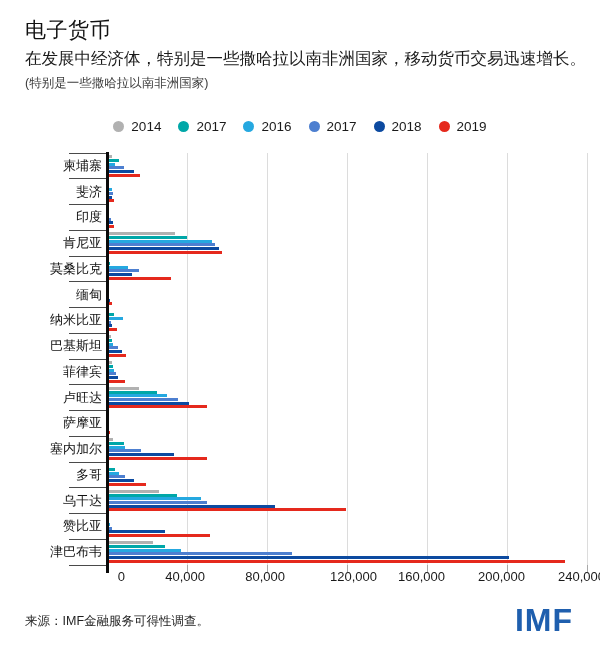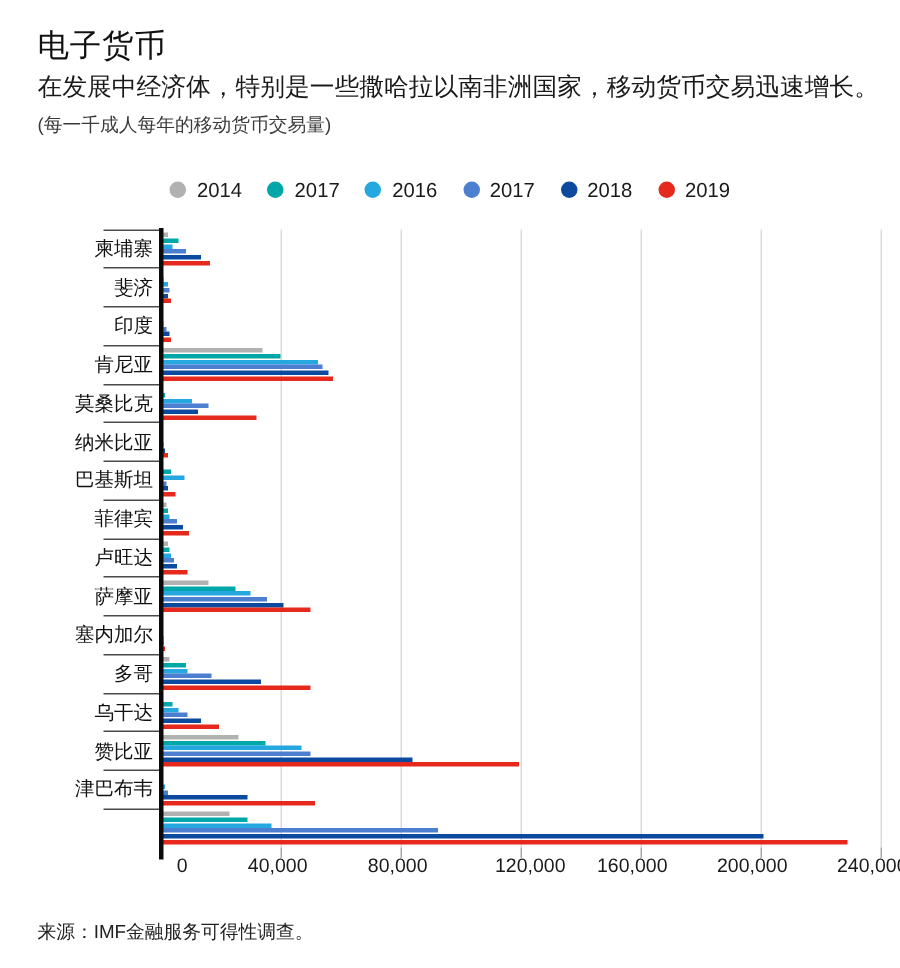--- a/index.html
+++ b/index.html
@@ -38,21 +38,21 @@
   .imf-logo { position:absolute; right:27px; bottom:6px; font-size:32px; font-weight:800; color:#1f5fae; letter-spacing:1px; }
 </style>
 </head>
 <body>
 
 <div class="page">
 
   <div class="header">
     <div class="title">电子货币</div>
     <div class="subtitle">在发展中经济体，特别是一些撒哈拉以南非洲国家，移动货币交易迅速增长。</div>
-    <div class="note">(每一千成人每年的移动货币交易量)</div>
+    <div class="note">(特别是一些撒哈拉以南非洲国家)</div>
   </div>
 
   <div class="legend" id="legend">
       <div class="legend-item">
         <span class="legend-dot" style="background: rgb(177, 177, 177);"></span>
         <span class="legend-label">2014</span>
       </div>
       <div class="legend-item">
         <span class="legend-dot" style="background: rgb(0, 167, 168);"></span>
         <span class="legend-label">2017</span>
@@ -90,20 +90,24 @@
             <div class="cat-rule"></div>
             <div class="cat-label">印度</div>
           </div>
           <div class="cat-row">
             <div class="cat-rule"></div>
             <div class="cat-label">肯尼亚</div>
           </div>
           <div class="cat-row">
             <div class="cat-rule"></div>
             <div class="cat-label">莫桑比克</div>
+          </div>
+          <div class="cat-row">
+            <div class="cat-rule"></div>
+            <div class="cat-label">缅甸</div>
           </div>
           <div class="cat-row">
             <div class="cat-rule"></div>
             <div class="cat-label">纳米比亚</div>
           </div>
           <div class="cat-row">
             <div class="cat-rule"></div>
             <div class="cat-label">巴基斯坦</div>
           </div>
           <div class="cat-row">
@@ -289,14 +293,15 @@
         <span class="x-tick-label" style="left: 80px;">40,000</span>
         <span class="x-tick-label" style="left: 160px;">80,000</span>
         <span class="x-tick-label" style="left: 252px;">120,000</span>
         <span class="x-tick-label" style="left: 320px;">160,000</span>
         <span class="x-tick-label" style="left: 400px;">200,000</span>
         <span class="x-tick-label" style="left: 480px;">240,000</span>
       </div>
   </div>
 
   <div class="footer-source">来源：IMF金融服务可得性调查。</div>
+  <div class="imf-logo">IMF</div>
 
 </div>
 
 </body></html>

